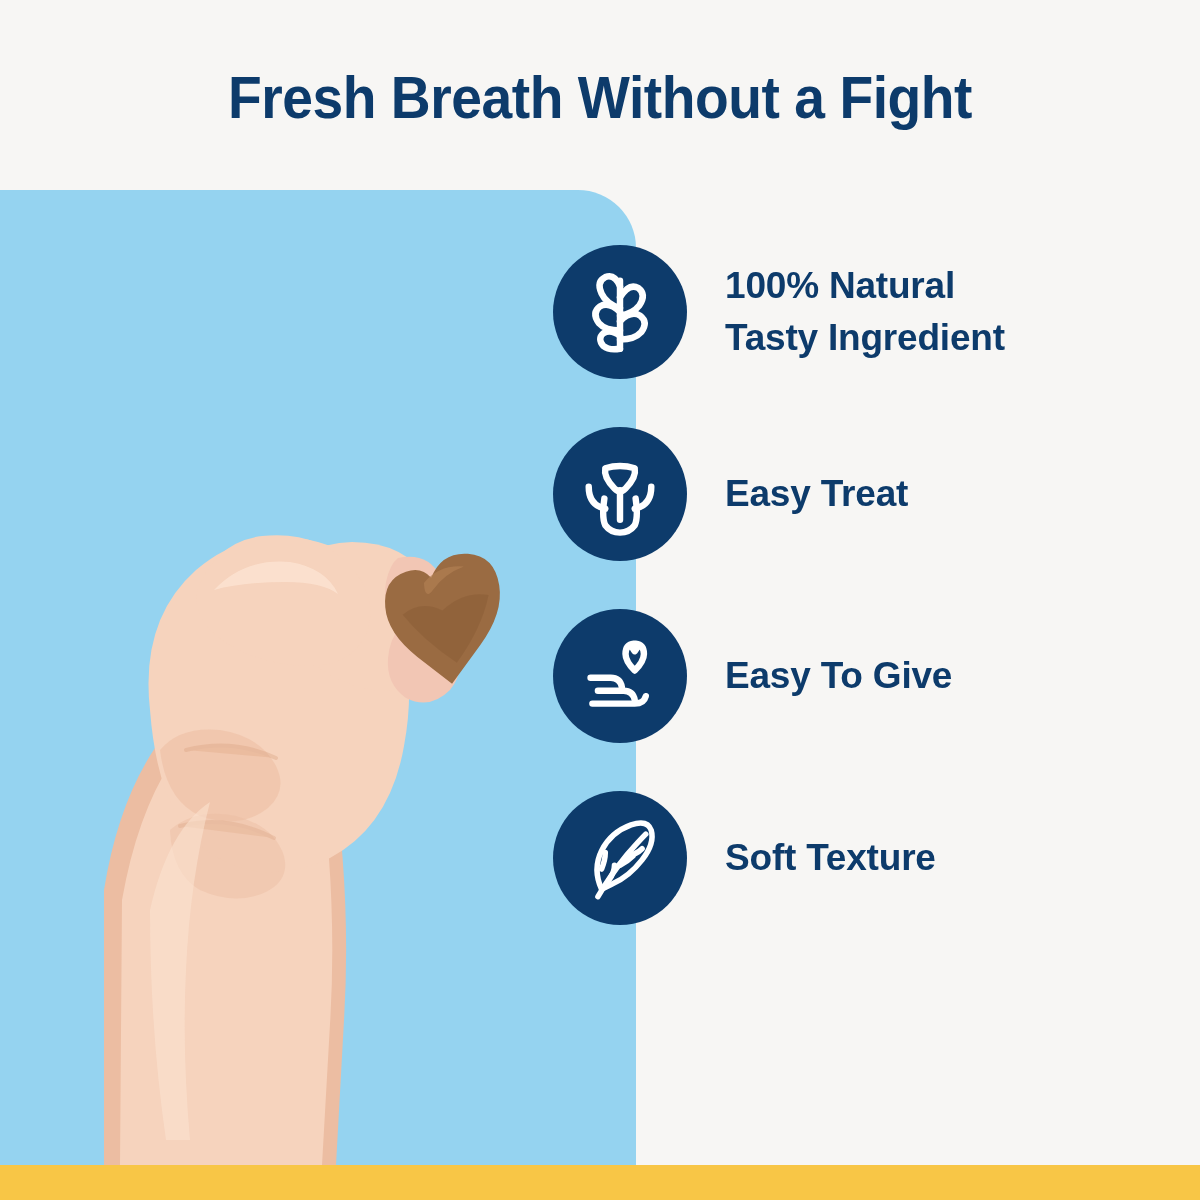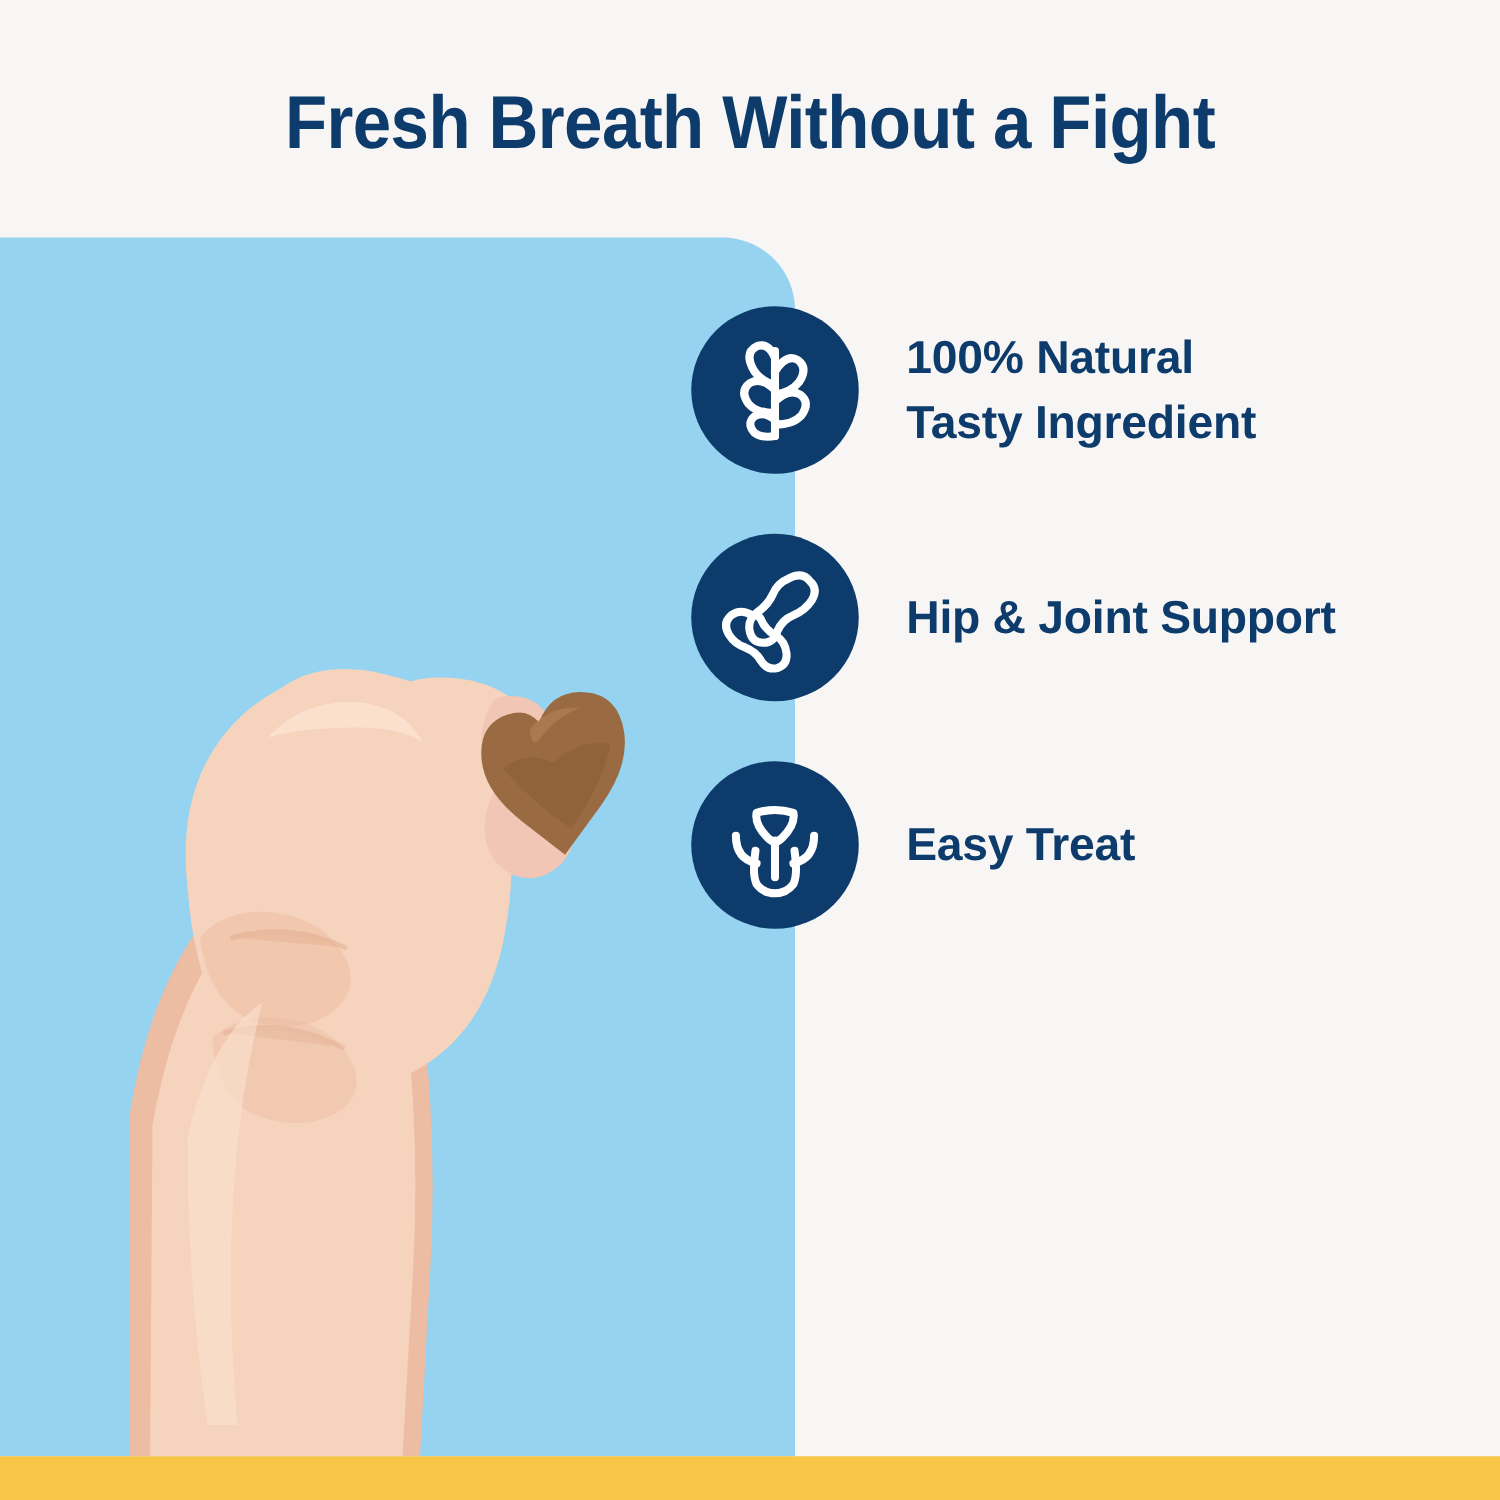--- a/index.html
+++ b/index.html
@@ -201,31 +201,20 @@
           <path class="icon-stroke" d="M50 60 Q62 48 72 54 Q81 61 73 72 Q66 80 50 80"></path>
           <path class="icon-stroke" d="M50 76 Q40 68 32 73 Q25 79 32 87 Q38 92 50 90"></path>
         </svg>
       </div>
       <div class="feature-label">
         <span>100% Natural</span>
         <span class="line2">Tasty Ingredient</span>
       </div>
     </div>
 
-    <div class="feature-row">
-      <div class="icon-badge">
-        <svg viewBox="0 0 100 100">
-          <path class="icon-stroke" d="M62 16 Q74 10 80 18 Q88 25 82 35 Q76 44 66 48 Q56 52 52 62 Q49 72 40 72 Q30 72 28 62 Q26 52 34 46 Q44 39 48 30 Q52 20 62 16 Z"></path>
-          <path class="icon-stroke" d="M36 50 Q26 44 18 50 Q10 57 16 67 Q21 75 30 78 Q40 82 44 90 Q49 98 58 96 Q67 93 66 83 Q65 73 57 68 Q47 62 44 54 Q41 48 36 50 Z" transform="translate(-6 -2)"></path>
-        </svg>
-      </div>
-      <div class="feature-label">
-        <span>Hip &amp; Joint Support</span>
-      </div>
-    </div>
 
     <div class="feature-row">
       <div class="icon-badge">
         <svg viewBox="0 0 100 100">
 
           <path class="icon-stroke" d="M34 22 Q50 17 66 22 Q68 32 56 44 Q50 50 44 44 Q32 32 34 22 Z"></path>
 
           <path class="icon-stroke" d="M16 42 Q16 62 34 66"></path>
 
           <path class="icon-stroke" d="M84 42 Q84 62 66 66"></path>
@@ -233,19 +222,66 @@
           <path class="icon-stroke" d="M50 46 L50 78"></path>
 
           <path class="icon-stroke" d="M33 55 Q30 76 34 84 Q40 92 50 92 Q60 92 66 84 Q70 76 67 55"></path>
         </svg>
       </div>
       <div class="feature-label">
         <span>Easy Treat</span>
       </div>
     </div>
 
-
+    <div class="feature-row">
+      <div class="icon-badge">
+        <svg viewBox="0 0 100 100">
+
+          <path class="icon-stroke" d="M68 44
+                   Q78 34 78 26
+                   Q78 16 69 15
+                   Q61 14 68 23
+                   Q75 14 67 15
+                   Q58 16 58 26
+                   Q58 34 68 44 Z" transform="translate(-2 0)"></path>
+
+          <path class="icon-stroke" d="M18 52 L40 52 Q50 52 52 62"></path>
+
+          <path class="icon-stroke" d="M26 66 L54 66 Q64 66 66 76"></path>
+
+          <path class="icon-stroke" d="M20 80 L66 80 Q76 80 78 72"></path>
+        </svg>
+      </div>
+      <div class="feature-label">
+        <span>Easy To Give</span>
+      </div>
+    </div>
+
+    <div class="feature-row">
+      <div class="icon-badge">
+        <svg viewBox="0 0 100 100">
+
+          <path class="icon-stroke-thin" d="M30 84
+                   Q20 62 30 42
+                   Q40 22 62 14
+                   Q80 8 84 20
+                   Q88 34 74 52
+                   Q60 70 42 78
+                   Q34 82 30 84 Z"></path>
+
+          <path class="icon-stroke-thin" d="M26 92 Q40 68 58 46 Q70 32 78 24"></path>
+
+          <path class="icon-stroke-thin" d="M38 74 Q44 66 44 58"></path>
+          <path class="icon-stroke-thin" d="M50 58 Q58 54 64 48"></path>
+          <path class="icon-stroke-thin" d="M30 62 Q34 52 34 44"></path>
+          <path class="icon-stroke-thin" d="M58 48 Q68 46 74 40"></path>
+        </svg>
+      </div>
+      <div class="feature-label">
+        <span>Soft Texture</span>
+      </div>
+    </div>
 
   </div>
 
   <div class="footer-bar"></div>
 
 </div>
 
 </body></html>

